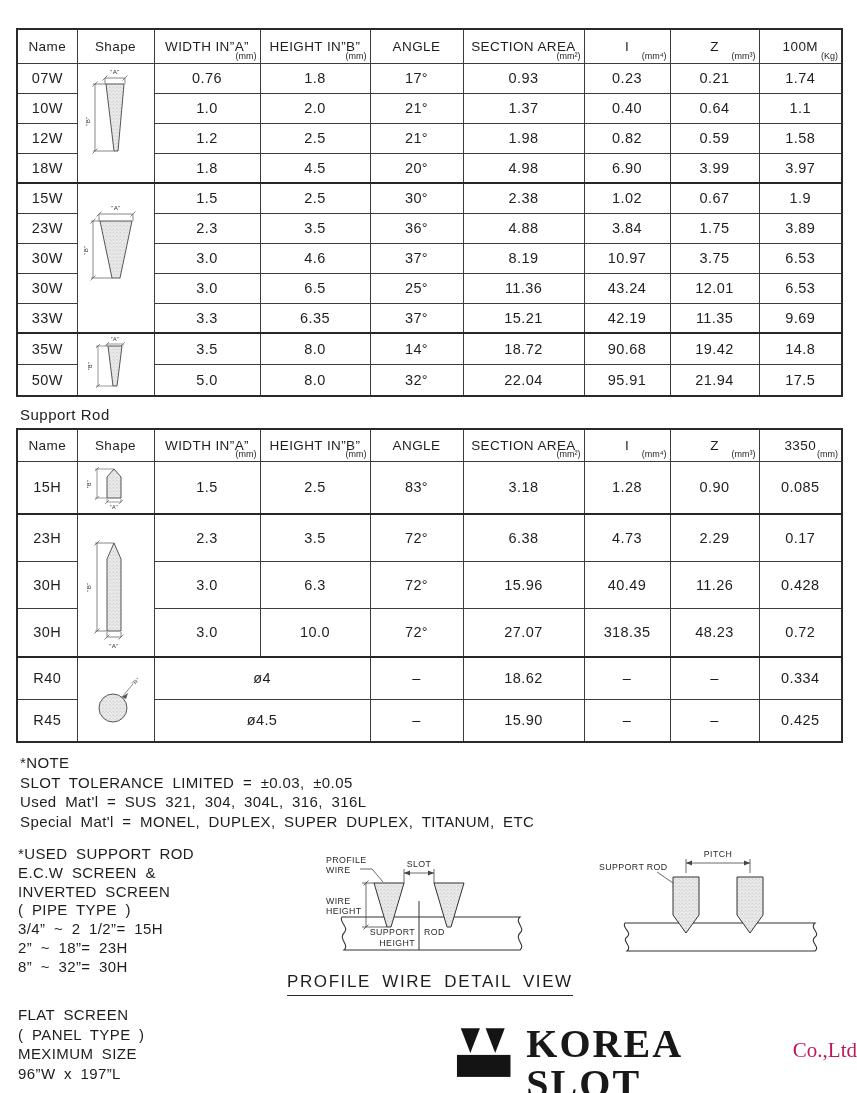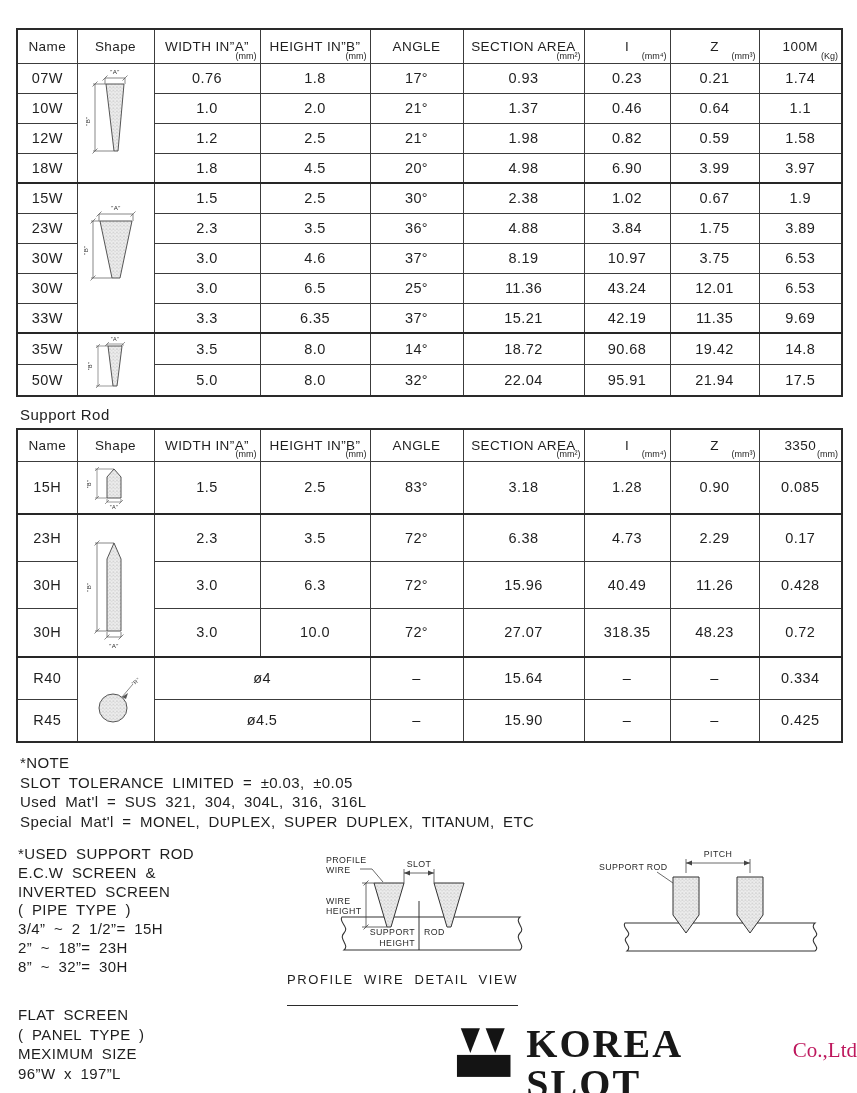--- a/index.html
+++ b/index.html
@@ -20,22 +20,22 @@
   .stable tr.short { height:42px; }
   tr.gs td { border-top:2.4px solid #262626; }
   td.c-shape { vertical-align:middle; }
 
   svg text { font-family:"Liberation Sans","DejaVu Sans",sans-serif; fill:#2a2a2a; }
   .dim-t { font-size:6.2px; }
   .dim-s { font-size:5.4px; }
   .dlabel { font-size:8.8px; letter-spacing:0.4px; }
 
   .notes { position:absolute; font-size:15px; line-height:19.5px; letter-spacing:0.4px; word-spacing:4px; white-space:pre; }
-  .dview-title { position:absolute; font-size:13px; letter-spacing:1.6px; word-spacing:5px;
-    border-bottom:1.5px solid #2b2b2b; padding-bottom:18px; }
+  .dview-title { position:absolute; font-size:17px; letter-spacing:1.6px; word-spacing:5px;
+    border-bottom:1.5px solid #2b2b2b; padding-bottom:3px; }
 
   .logo { position:absolute; display:flex; align-items:flex-start; }
   .logo-text { margin-left:13px; }
   .logo-main { display:flex; align-items:baseline; }
   .logo-name { font-family:"Liberation Serif","DejaVu Serif",serif; font-weight:bold; font-size:40px;
     letter-spacing:2px; color:#181818; line-height:40px; }
   .logo-suffix { font-family:"Liberation Serif","DejaVu Serif",serif; font-size:21px; margin-left:12px; color:#be185d; }
 </style>
 </head>
 <body>
@@ -107,21 +107,21 @@
       <td>0.23</td>
       <td>0.21</td>
       <td>1.74</td>
     </tr>
     <tr>
       <td>10W</td>
       <td>1.0</td>
       <td>2.0</td>
       <td>21°</td>
       <td>1.37</td>
-      <td>0.46</td>
+      <td>0.40</td>
       <td>0.64</td>
       <td>1.1</td>
     </tr>
     <tr>
       <td>12W</td>
       <td>1.2</td>
       <td>2.5</td>
       <td>21°</td>
       <td>1.98</td>
       <td>0.82</td>
@@ -365,21 +365,21 @@
           <circle cx="32" cy="50" r="14" fill="url(#stipple)" stroke="#444" stroke-width="0.9"></circle>
           <g stroke="#555" stroke-width="0.7">
             <line x1="41" y1="39" x2="52" y2="26"></line>
           </g>
           <polygon points="41,39 47,35 45,41" fill="#555"></polygon>
           <text x="56" y="25" text-anchor="middle" class="dim-s" transform="rotate(-40 56 25)">”R”</text>
         </svg>
       </td>
       <td colspan="2">ø4</td>
       <td>–</td>
-      <td>15.64</td>
+      <td>18.62</td>
       <td>–</td>
       <td>–</td>
       <td>0.334</td>
     </tr>
     <tr class="short">
       <td>R45</td>
       <td colspan="2">ø4.5</td>
       <td>–</td>
       <td>15.90</td>
       <td>–</td>

